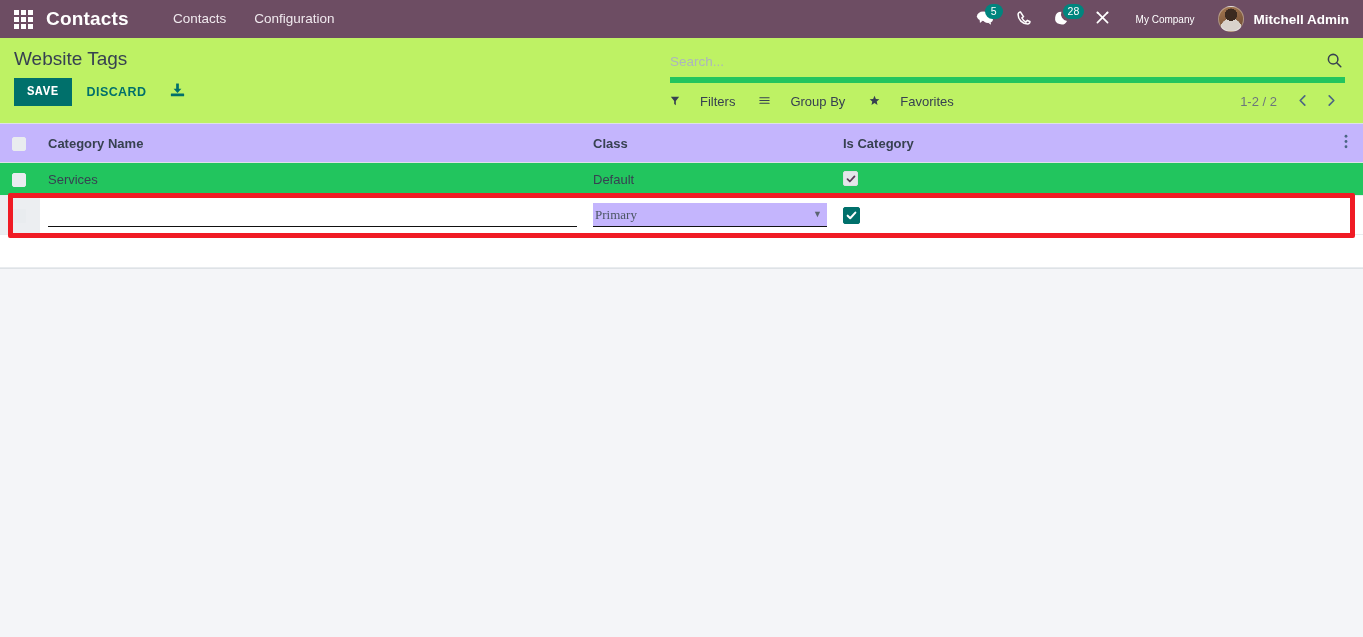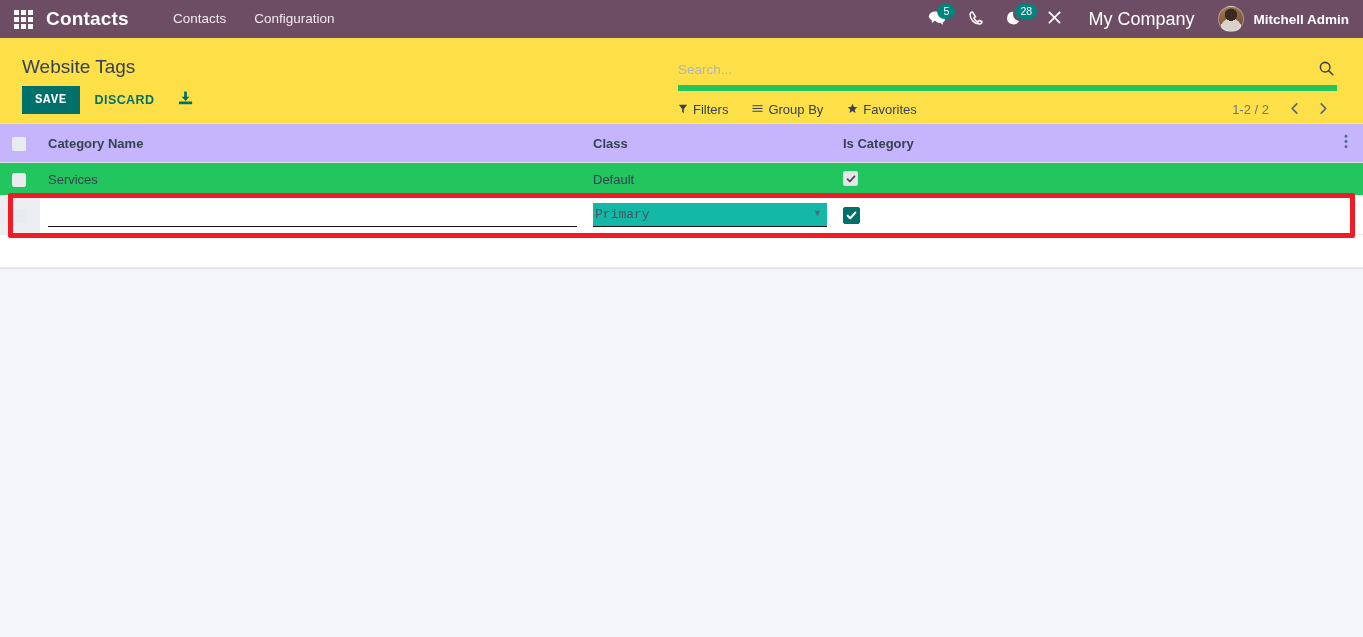--- a/index.html
+++ b/index.html
@@ -74,21 +74,21 @@
     font-size: 10.5px;
     line-height: 14px;
     height: 15px;
     min-width: 18px;
     padding: 0 5px;
     text-align: center;
     font-weight: 500;
   }
   .company-name {
     padding: 0 14px;
-    font-size: 18px;
+    font-size: 10px;
     color: #ffffff;
     cursor: pointer;
     white-space: nowrap;
   }
   .user-menu {
     display: flex; align-items: center;
     padding-left: 10px;
     cursor: pointer;
     font-weight: bold;
   }
@@ -99,23 +99,23 @@
       radial-gradient(circle at 50% 32%, #3b2a20 0 30%, rgba(0,0,0,0) 31%),
       radial-gradient(circle at 50% 92%, #d9d2cb 0 42%, rgba(0,0,0,0) 43%),
       linear-gradient(160deg, #a3764f, #6b4a33);
     margin-right: 9px;
     border: 1px solid rgba(255,255,255,.35);
   }
   .user-name { font-size: 13.5px; white-space: nowrap; }
 
   
   .control-panel {
-    background: #fde047;
+    background: #bef264;
     border-bottom: 1px solid #dee2e6;
-    padding: 8px;
+    padding: 0;
     position: relative;
     height: 86px;
   }
   .cp-row { display: flex; align-items: flex-start; }
   .cp-left { width: 670px; padding-left: 14px; }
   .cp-right { flex: 1; padding-right: 18px; }
 
   .breadcrumb {
     font-size: 19px;
     color: #374151;
@@ -175,21 +175,21 @@
   }
 
   .filter-row {
     display: flex;
     align-items: center;
     height: 36px;
     font-size: 13px;
   }
   .fbtn {
     display: flex; align-items: flex-start;
-    gap: 5px;
+    gap: 20px;
     color: #374151;
     padding: 0 12px 0 0;
     margin-right: 12px;
     cursor: pointer;
     white-space: nowrap;
   }
   .pager {
     margin-left: auto;
     display: flex; align-items: center;
     gap: 2px;
@@ -283,24 +283,24 @@
     font-family: "Liberation Sans", sans-serif;
     padding: 4px 2px;
   }
   .cell-select-wrap { position: relative; width: 100%; }
   .cell-select {
     width: 100%;
     appearance: none;
     -webkit-appearance: none;
     border: none;
     border-bottom: 1px solid #111111;
-    background: #14b8a6;
+    background: #c4b5fd;
     font-size: 13px;
     color: #4b5563;
-    font-family: Liberation Mono, monospace;
+    font-family: Liberation Serif, serif;
     padding: 4px 18px 4px 2px;
     outline: none;
     cursor: pointer;
   }
   .sel-caret {
     position: absolute;
     right: 5px; top: 50%;
     transform: translateY(-60%);
     pointer-events: none;
     color: #5b6472;

